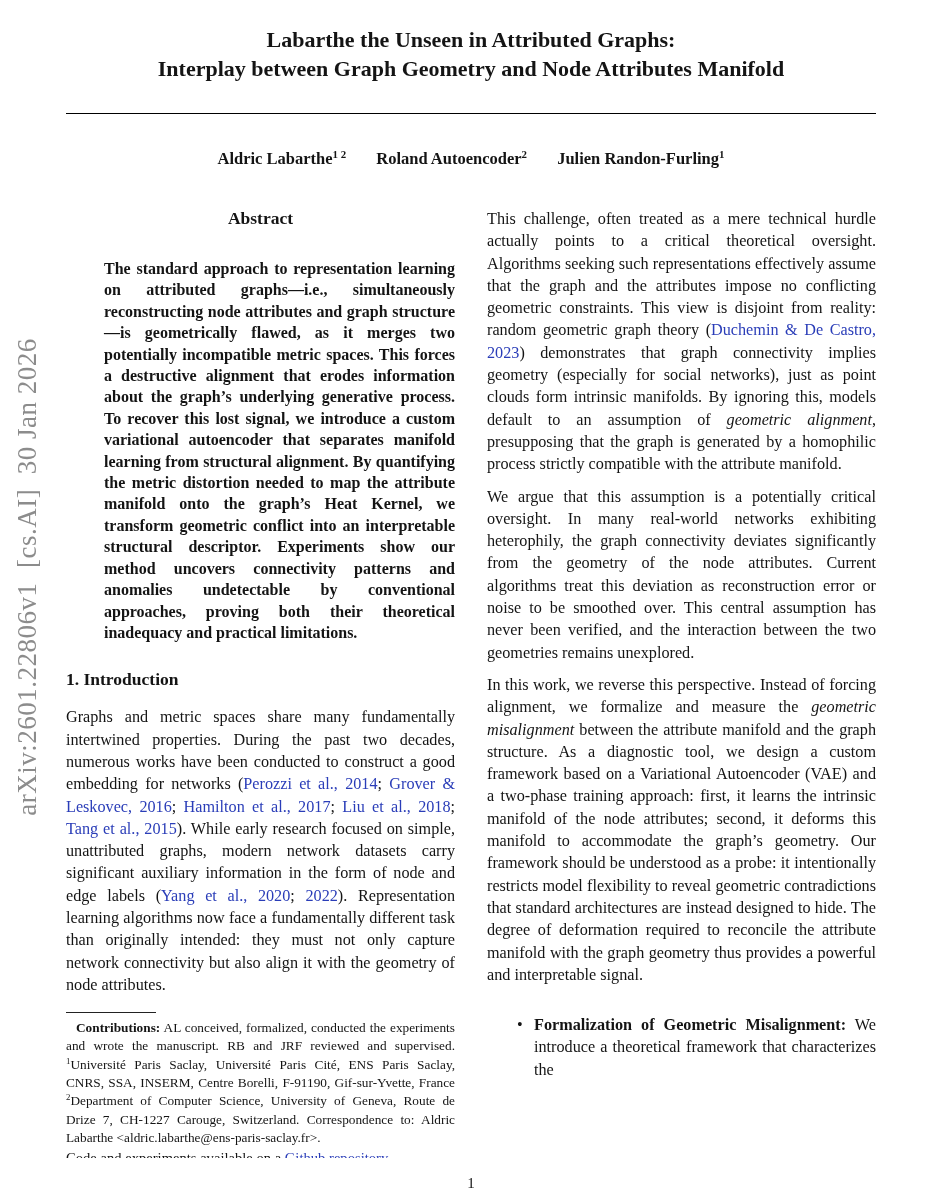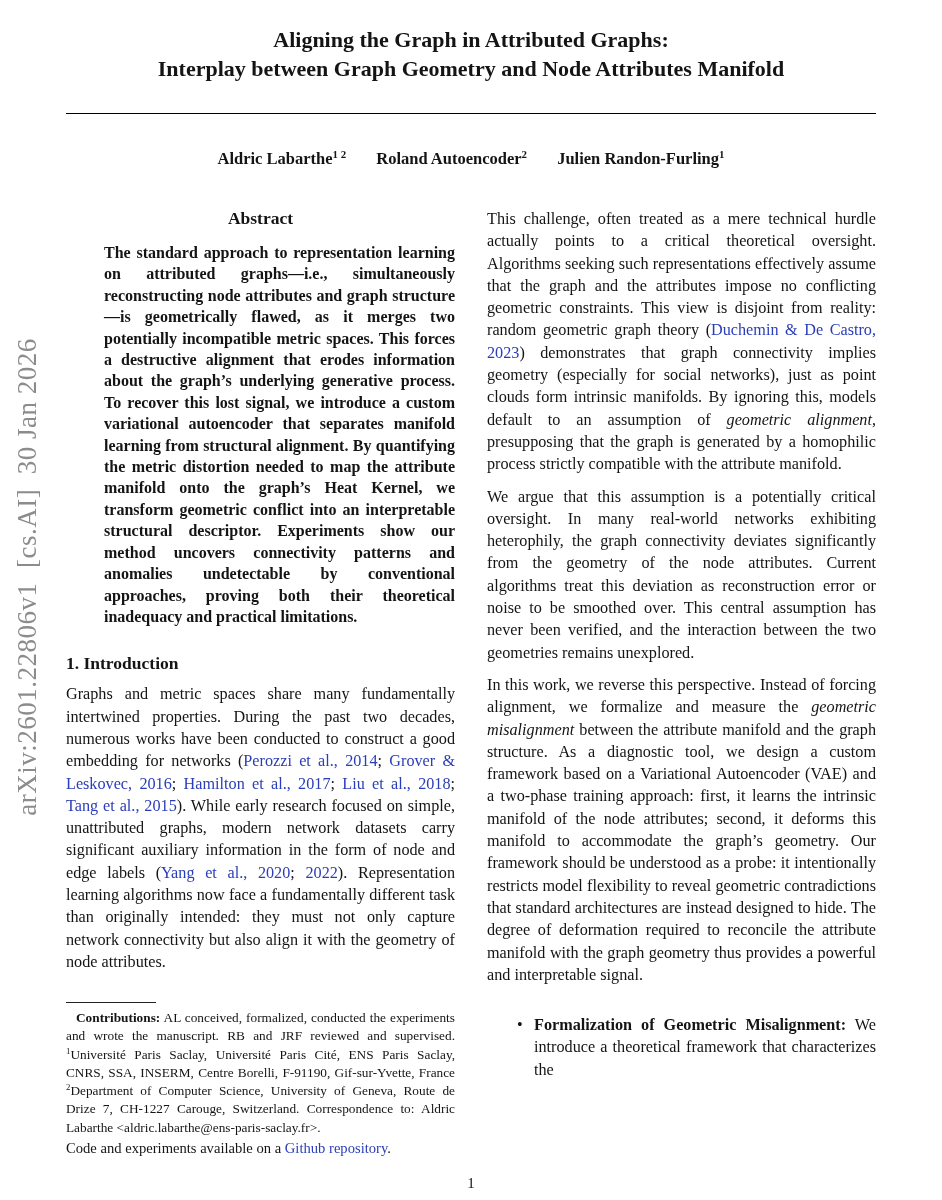--- a/index.html
+++ b/index.html
@@ -48,31 +48,31 @@
     gap: 32px;
     padding: 0 66px;
     margin-top: 38px;
     height: 950px;
   }
   .col { width: 389px; overflow: hidden; }
   .col-left { display: flex; flex-direction: column; }
   .abstract-heading {
     text-align: center;
     font-size: 17.5px; font-weight: bold;
-    margin-bottom: 13px;
+    margin-bottom: 29px;
   }
   .abstract-body {
     padding-left: 38px;
     font-size: 16px; line-height: 21.4px;
     text-align: justify;
     hyphens: auto; font-weight: bold; -webkit-hyphens: auto;
   }
   .section-heading {
     font-size: 17.5px; font-weight: bold;
-    margin: 26px 0 9px 0;
+    margin: 26px 0 16px 0;
   }
   .body-par {
     font-size: 16.2px; line-height: 22.3px;
     text-align: justify;
     hyphens: auto; -webkit-hyphens: auto;
     margin-bottom: 10px;
   }
   .bold-par { font-weight: bold; margin-top: 4px; }
   .cite { color: var(--link, #2a3db8); text-decoration: none; cursor: pointer; }
   .footnote-block { margin-top: auto; padding-top: 6px; }
@@ -109,21 +109,21 @@
 </style>
 </head>
 <body>
 
 <div class="page">
 
   <div class="arxiv-stamp">arXiv:2601.22806v1  [cs.AI]  30 Jan 2026</div>
 
   <header class="header">
     <h1 class="title">
-      <span class="title-line">Aligning the Graph in Attributed Graphs:</span>
+      <span class="title-line">Labarthe the Unseen in Attributed Graphs:</span>
       <span class="title-line">Interplay between Graph Geometry and Node Attributes Manifold</span>
     </h1>
     <hr class="title-rule">
     <div class="authors">
       <span class="author"><span>Aldric Labarthe</span><sup>1 2</sup></span>
       <span class="author"><span>Roland Autoencoder</span><sup>2</sup></span>
       <span class="author"><span>Julien Randon-Furling</span><sup>1</sup></span>
     </div>
   </header>
 

